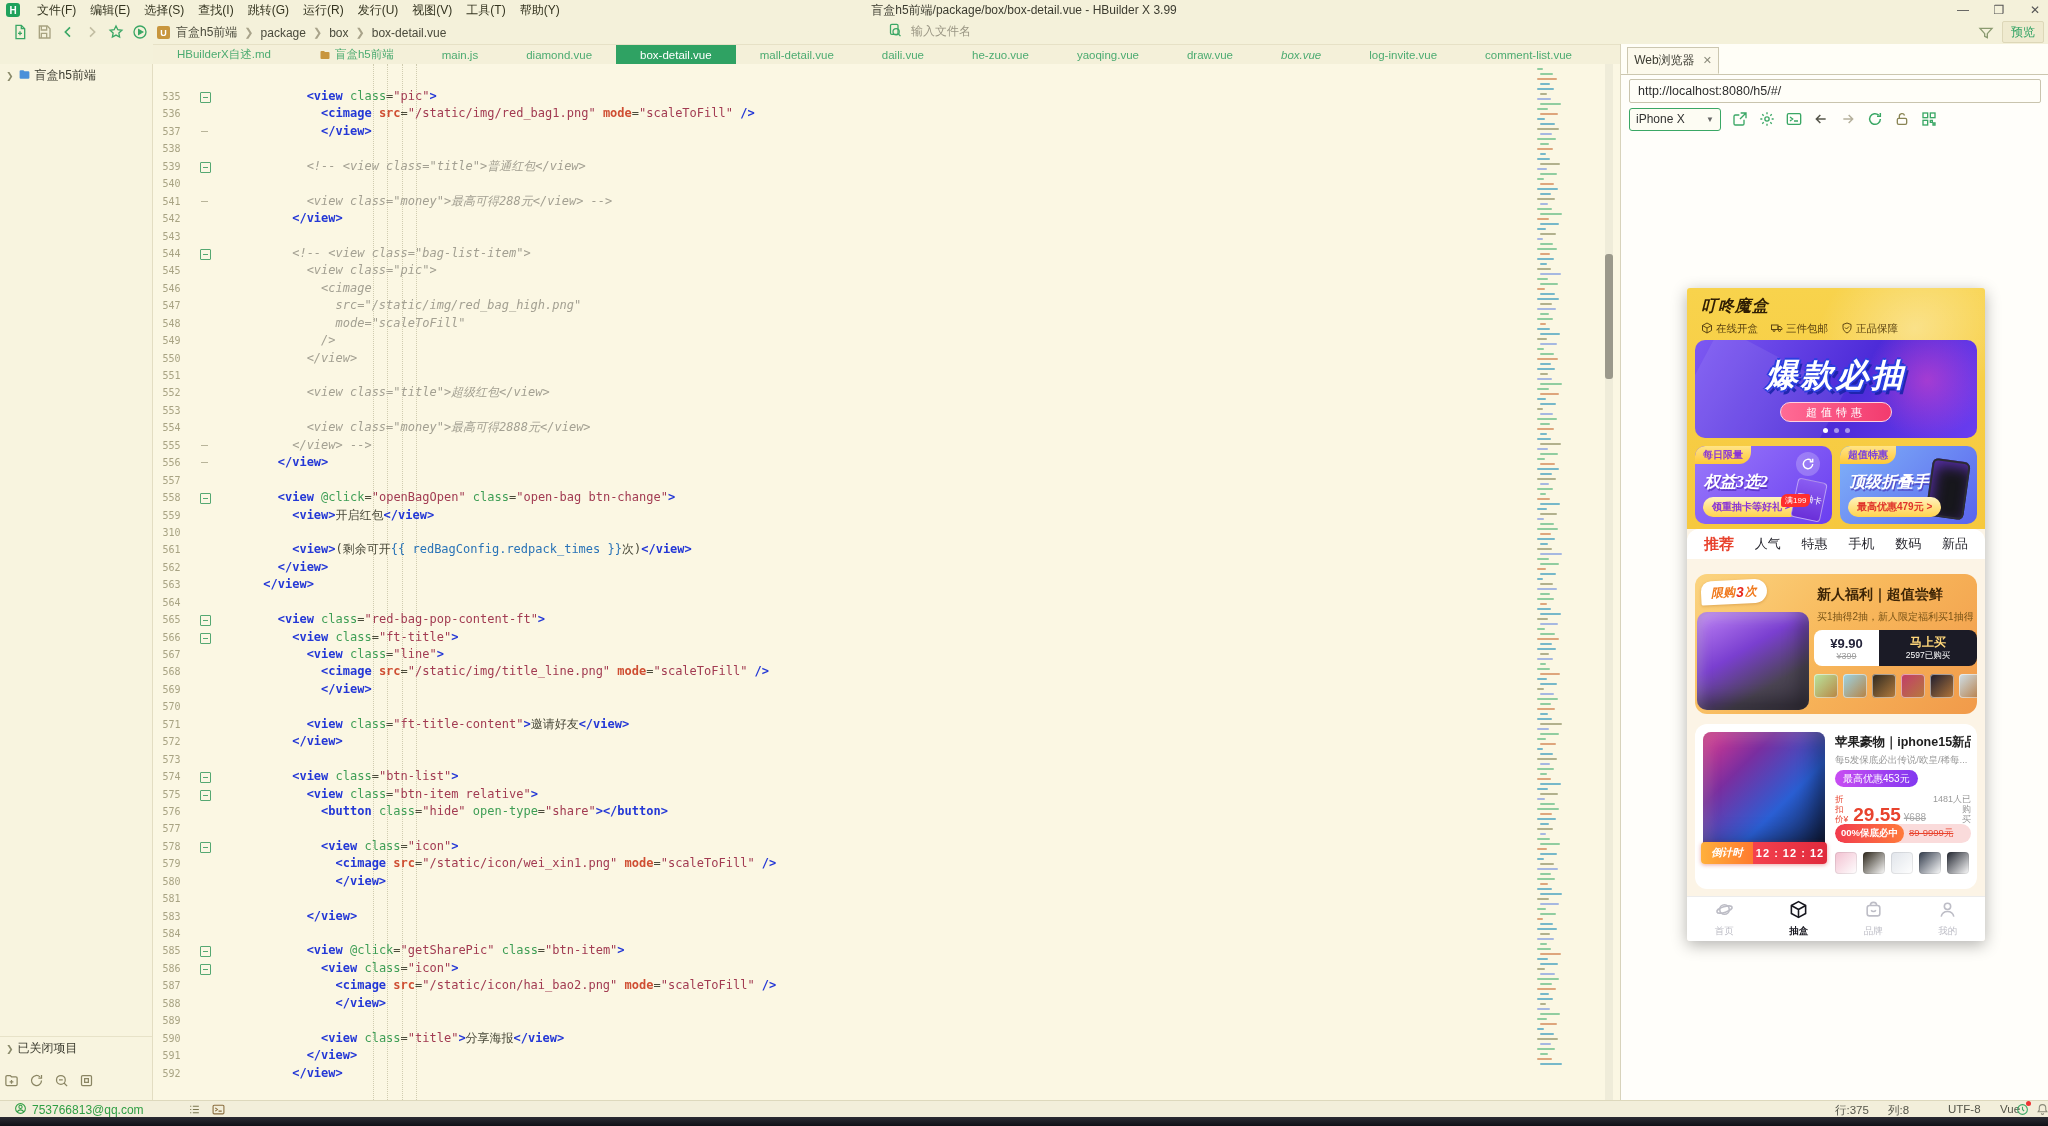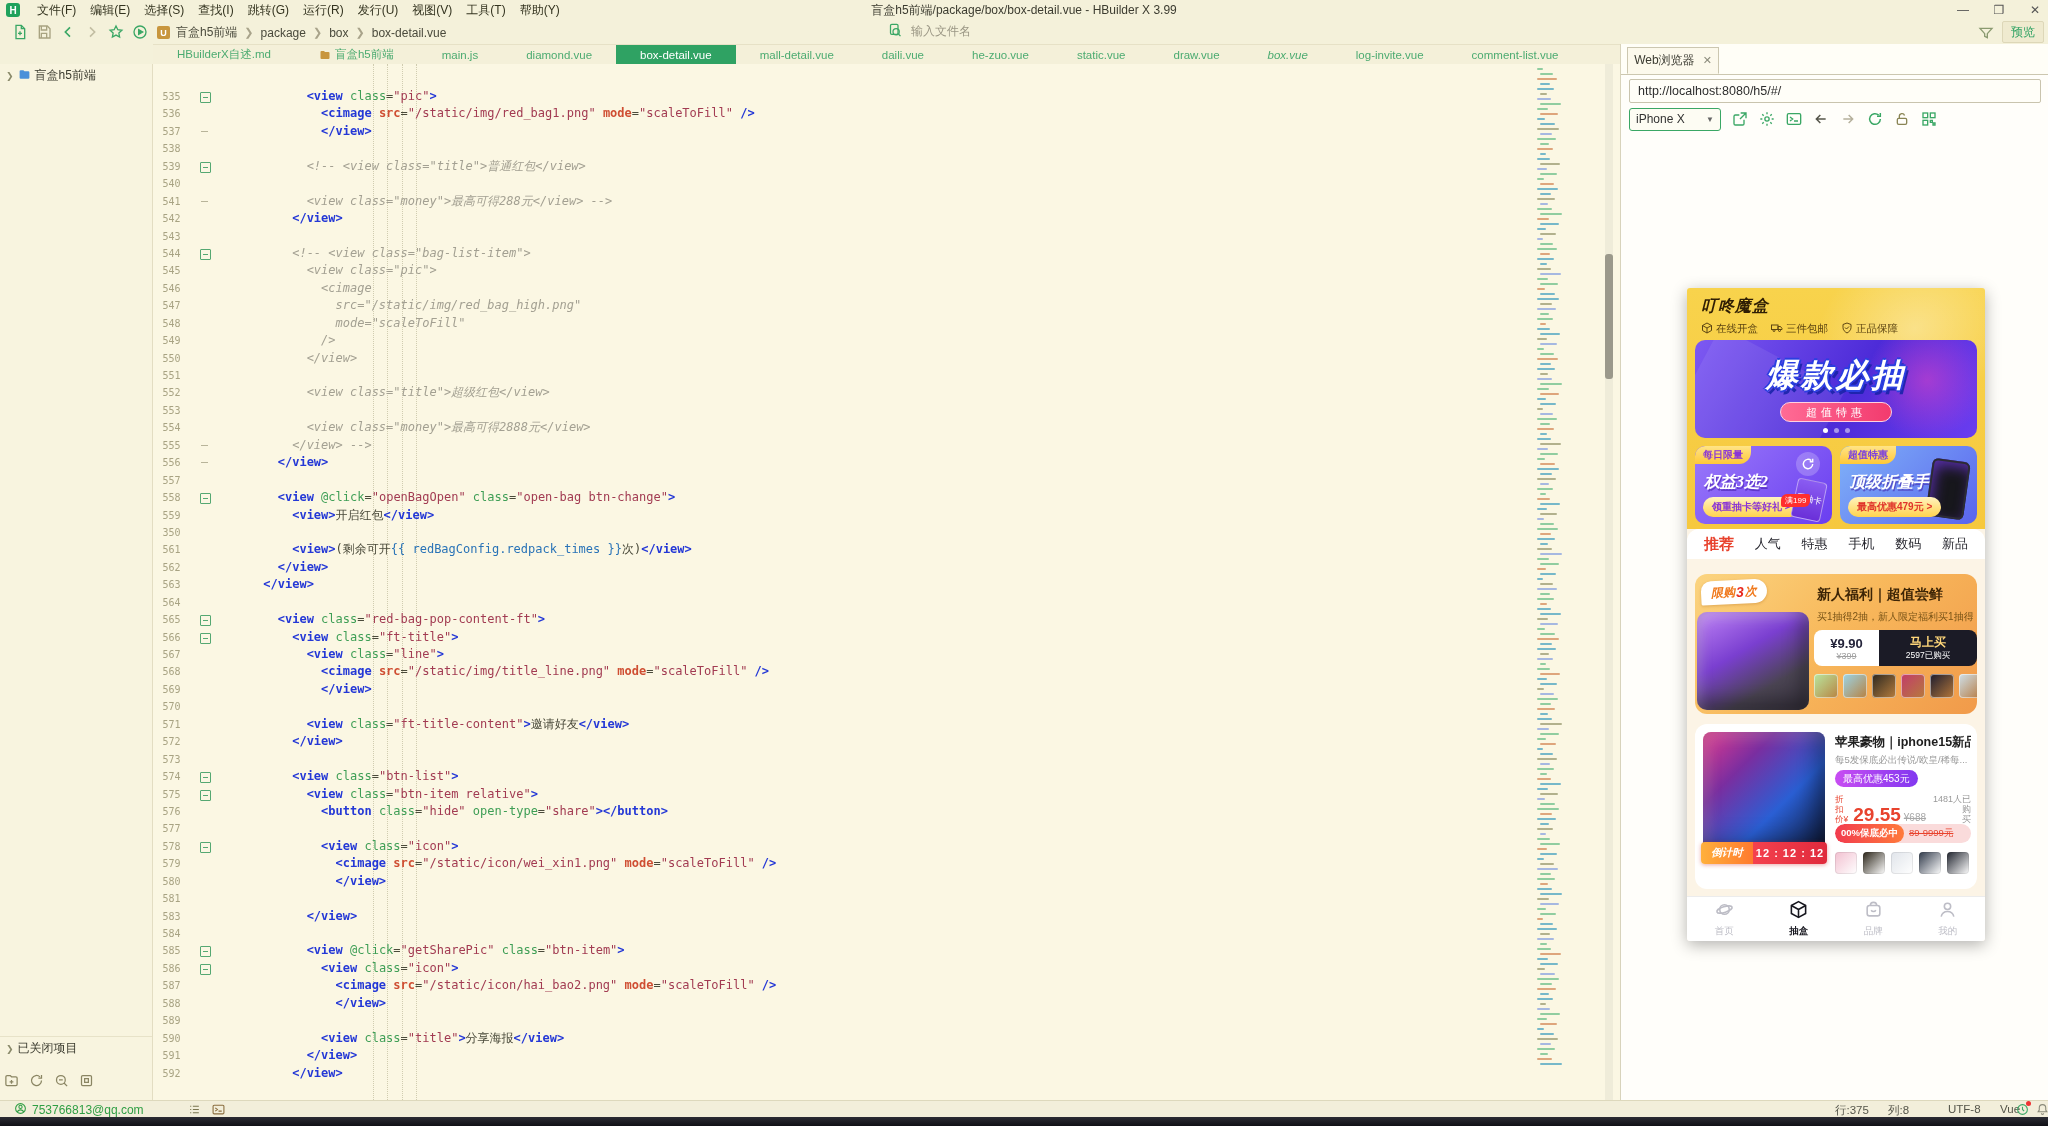--- a/index.html
+++ b/index.html
@@ -269,21 +269,21 @@
       <div class="tab">
         <span>mall-detail.vue</span>
       </div>
       <div class="tab">
         <span>daili.vue</span>
       </div>
       <div class="tab">
         <span>he-zuo.vue</span>
       </div>
       <div class="tab">
-        <span>static.vue</span>
+        <span>yaoqing.vue</span>
       </div>
       <div class="tab">
         <span>draw.vue</span>
       </div>
       <div class="tab italic">
         <span>box.vue</span>
       </div>
       <div class="tab">
         <span>log-invite.vue</span>
       </div>
@@ -350,21 +350,21 @@
         <div class="code-line"><span class="ln">550</span><span class="fold"></span><span class="src" style="padding-left: 92.64px;"><span class="tk-c">&lt;/view&gt;</span></span></div>
         <div class="code-line"><span class="ln">551</span><span class="fold"></span><span class="src" style="padding-left: 6px;"></span></div>
         <div class="code-line"><span class="ln">552</span><span class="fold"></span><span class="src" style="padding-left: 92.64px;"><span class="tk-c">&lt;view class="title"&gt;超级红包&lt;/view&gt;</span></span></div>
         <div class="code-line"><span class="ln">553</span><span class="fold"></span><span class="src" style="padding-left: 6px;"></span></div>
         <div class="code-line"><span class="ln">554</span><span class="fold"></span><span class="src" style="padding-left: 92.64px;"><span class="tk-c">&lt;view class="money"&gt;最高可得2888元&lt;/view&gt;</span></span></div>
         <div class="code-line"><span class="ln">555</span><span class="fold tick"></span><span class="src" style="padding-left: 78.2px;"><span class="tk-c">&lt;/view&gt; --&gt;</span></span></div>
         <div class="code-line"><span class="ln">556</span><span class="fold tick"></span><span class="src" style="padding-left: 63.76px;"><span class="tk-t">&lt;/view&gt;</span></span></div>
         <div class="code-line"><span class="ln">557</span><span class="fold"></span><span class="src" style="padding-left: 6px;"></span></div>
         <div class="code-line"><span class="ln">558</span><span class="fold box"></span><span class="src" style="padding-left: 63.76px;"><span class="tk-t">&lt;view </span><span class="tk-a">@click</span><span class="tk-p">=</span><span class="tk-s">"openBagOpen"</span><span class="tk-p"> </span><span class="tk-a">class</span><span class="tk-p">=</span><span class="tk-s">"open-bag btn-change"</span><span class="tk-t">&gt;</span></span></div>
         <div class="code-line"><span class="ln">559</span><span class="fold"></span><span class="src" style="padding-left: 78.2px;"><span class="tk-t">&lt;view&gt;</span><span class="tk-p">开启红包</span><span class="tk-t">&lt;/view&gt;</span></span></div>
-        <div class="code-line"><span class="ln">350</span><span class="fold"></span><span class="src" style="padding-left: 6px;"></span></div>
+        <div class="code-line"><span class="ln">310</span><span class="fold"></span><span class="src" style="padding-left: 6px;"></span></div>
         <div class="code-line"><span class="ln">561</span><span class="fold"></span><span class="src" style="padding-left: 78.2px;"><span class="tk-t">&lt;view&gt;</span><span class="tk-p">(剩余可开</span><span class="tk-x">{{ redBagConfig.redpack_times }}</span><span class="tk-p">次)</span><span class="tk-t">&lt;/view&gt;</span></span></div>
         <div class="code-line"><span class="ln">562</span><span class="fold"></span><span class="src" style="padding-left: 63.76px;"><span class="tk-t">&lt;/view&gt;</span></span></div>
         <div class="code-line"><span class="ln">563</span><span class="fold"></span><span class="src" style="padding-left: 49.32px;"><span class="tk-t">&lt;/view&gt;</span></span></div>
         <div class="code-line"><span class="ln">564</span><span class="fold"></span><span class="src" style="padding-left: 6px;"></span></div>
         <div class="code-line"><span class="ln">565</span><span class="fold box"></span><span class="src" style="padding-left: 63.76px;"><span class="tk-t">&lt;view </span><span class="tk-a">class</span><span class="tk-p">=</span><span class="tk-s">"red-bag-pop-content-ft"</span><span class="tk-t">&gt;</span></span></div>
         <div class="code-line"><span class="ln">566</span><span class="fold box"></span><span class="src" style="padding-left: 78.2px;"><span class="tk-t">&lt;view </span><span class="tk-a">class</span><span class="tk-p">=</span><span class="tk-s">"ft-title"</span><span class="tk-t">&gt;</span></span></div>
         <div class="code-line"><span class="ln">567</span><span class="fold"></span><span class="src" style="padding-left: 92.64px;"><span class="tk-t">&lt;view </span><span class="tk-a">class</span><span class="tk-p">=</span><span class="tk-s">"line"</span><span class="tk-t">&gt;</span></span></div>
         <div class="code-line"><span class="ln">568</span><span class="fold"></span><span class="src" style="padding-left: 107.08px;"><span class="tk-t">&lt;cimage </span><span class="tk-r">src</span><span class="tk-p">=</span><span class="tk-s">"/static/img/title_line.png"</span><span class="tk-p"> </span><span class="tk-r">mode</span><span class="tk-p">=</span><span class="tk-s">"scaleToFill"</span><span class="tk-t"> /&gt;</span></span></div>
         <div class="code-line"><span class="ln">569</span><span class="fold"></span><span class="src" style="padding-left: 107.08px;"><span class="tk-t">&lt;/view&gt;</span></span></div>
         <div class="code-line"><span class="ln">570</span><span class="fold"></span><span class="src" style="padding-left: 6px;"></span></div>

